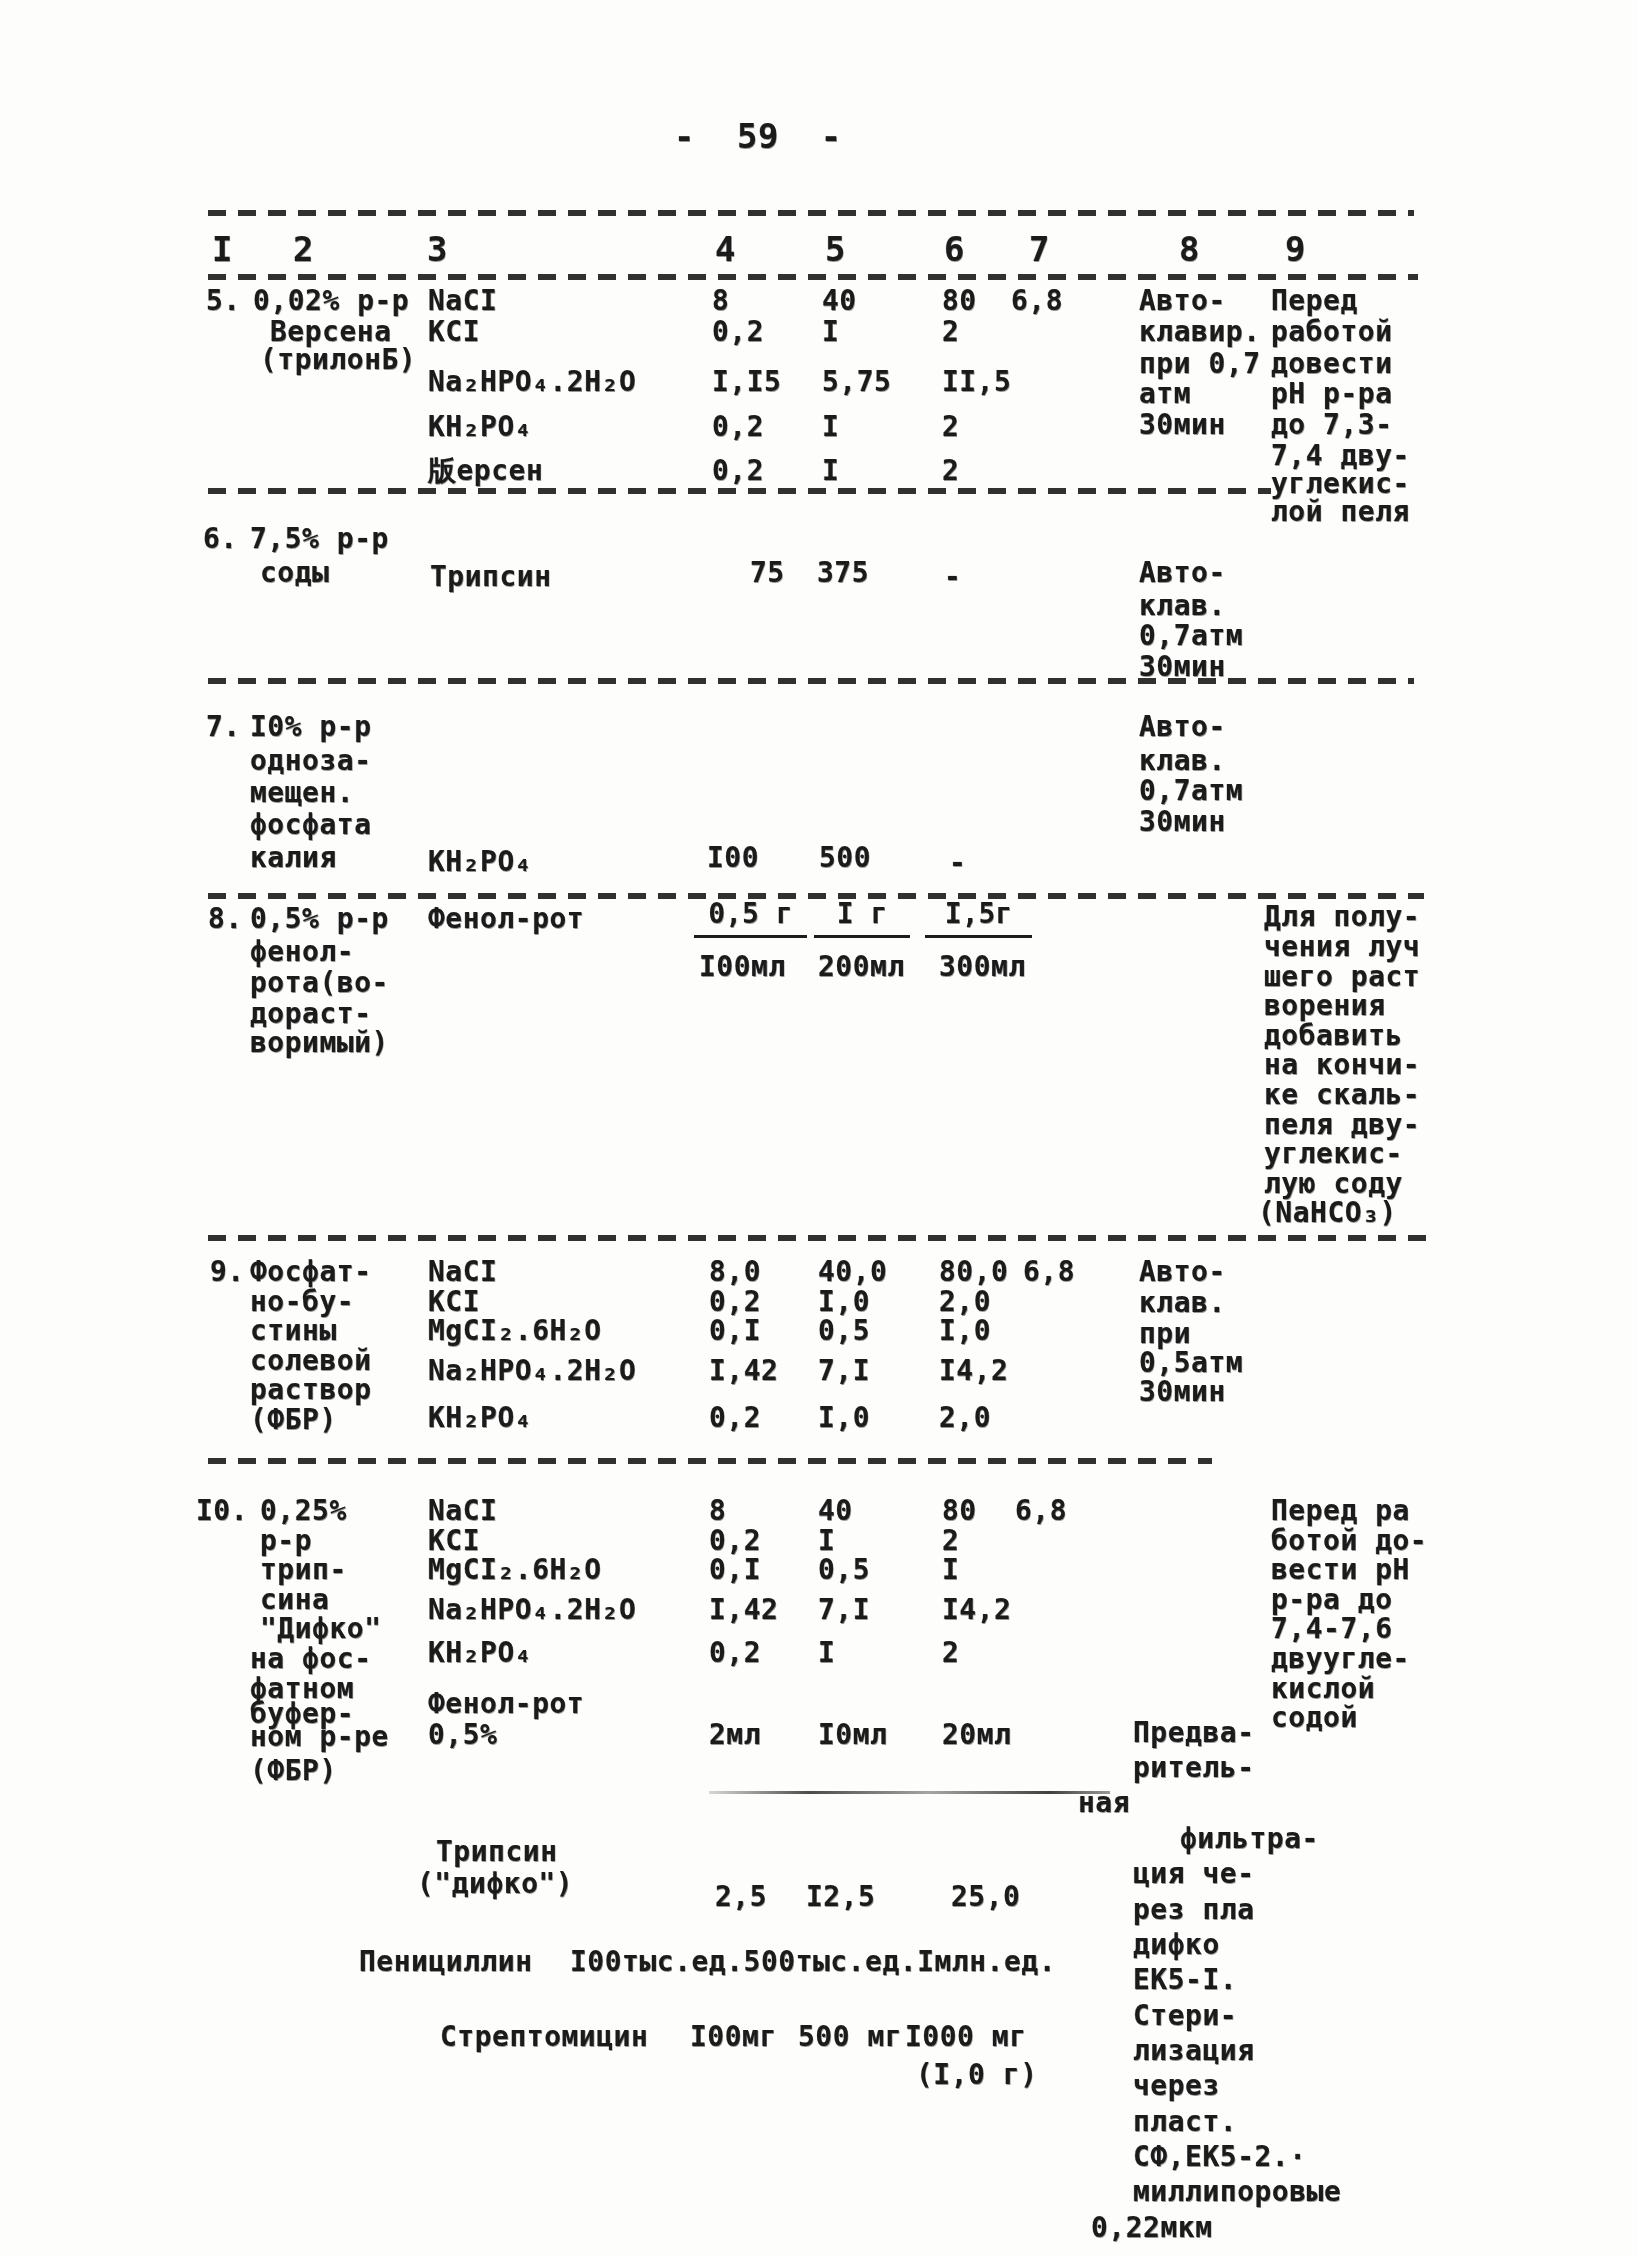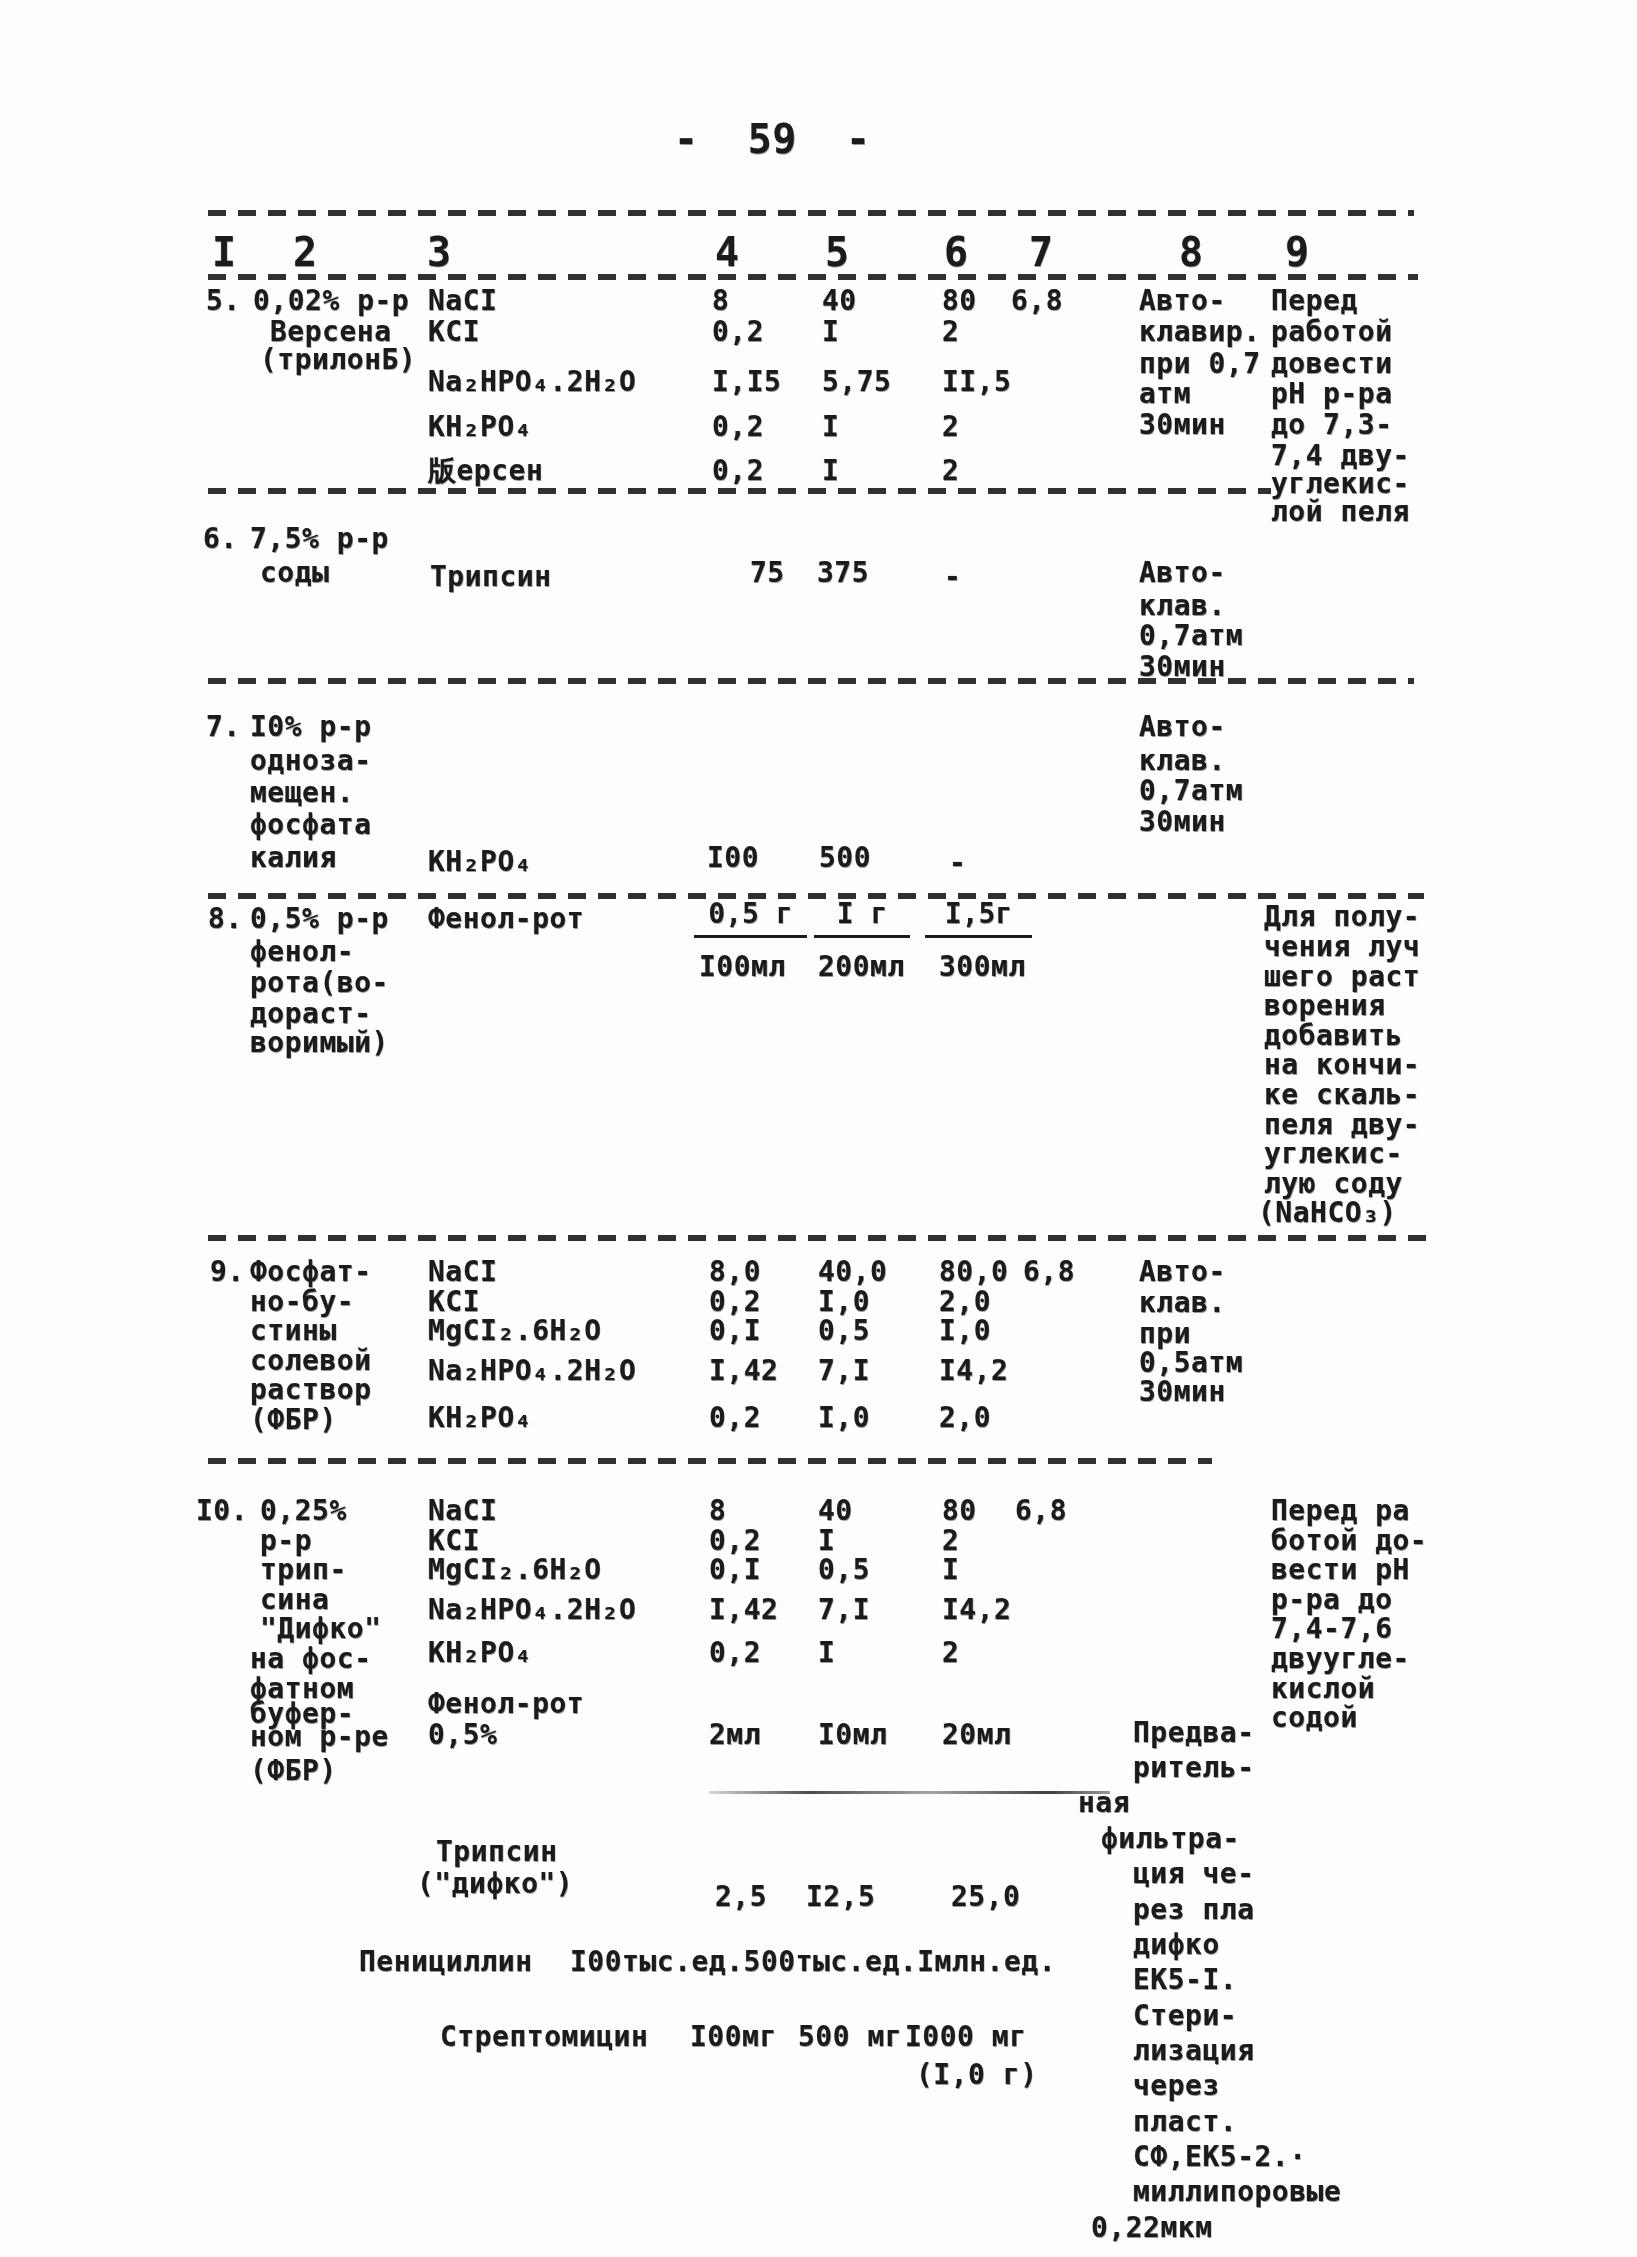--- a/index.html
+++ b/index.html
@@ -15,21 +15,21 @@
   .t{
     position:absolute;
     white-space:pre;
     font-weight:700;
     font-size:28px;
     line-height:1;
     letter-spacing:0.5px;
     color:#1b1b1b;
     text-shadow:0.6px 0.6px 0 rgba(25,25,25,.45), -0.4px 0 0 rgba(25,25,25,.25);
   }
-  .big{font-size:40px;}
+  .big{font-size:34px;}
   .rule{
     position:absolute;height:5.7px;
     background:repeating-linear-gradient(90deg,#1f1f1f 0 18px,transparent 18px 30px);
     opacity:.92;
   }
   .fline{
     position:absolute;height:2.9px;
     background:linear-gradient(90deg,rgba(0,0,0,.15),rgba(0,0,0,.7) 25%,rgba(0,0,0,.35) 55%,rgba(0,0,0,.75) 85%,rgba(0,0,0,.4));
   }
   .fr{
@@ -234,21 +234,21 @@
   <span class="t" style="left:1271px;top:1527px">ботой до-</span>
   <span class="t" style="left:1271px;top:1556px">вести рН</span>
   <span class="t" style="left:1271px;top:1586px">р-ра до</span>
   <span class="t" style="left:1271px;top:1615px">7,4-7,6</span>
   <span class="t" style="left:1271px;top:1645px">двуугле-</span>
   <span class="t" style="left:1271px;top:1675px">кислой</span>
   <span class="t" style="left:1271px;top:1704px">содой</span>
   <span class="t" style="left:1133px;top:1719px">Предва-</span>
   <span class="t" style="left:1133px;top:1754px">ритель-</span>
   <span class="t" style="left:1078px;top:1789px">ная</span>
-  <span class="t" style="left:1101px;top:1825px">фильтра-</span>
+  <span class="t" style="left:1180px;top:1825px">фильтра-</span>
   <span class="t" style="left:1133px;top:1860px">ция че-</span>
   <span class="t" style="left:1133px;top:1896px">рез пла</span>
   <span class="t" style="left:1133px;top:1931px">дифко</span>
   <span class="t" style="left:1133px;top:1966px">ЕК5-I.</span>
   <span class="t" style="left:1133px;top:2002px">Стери-</span>
   <span class="t" style="left:1133px;top:2037px">лизация</span>
   <span class="t" style="left:1133px;top:2072px">через</span>
   <span class="t" style="left:1133px;top:2108px">пласт.</span>
   <span class="t" style="left:1133px;top:2143px">СФ,ЕК5-2.·</span>
   <span class="t" style="left:1133px;top:2178px">миллипоровые</span>

